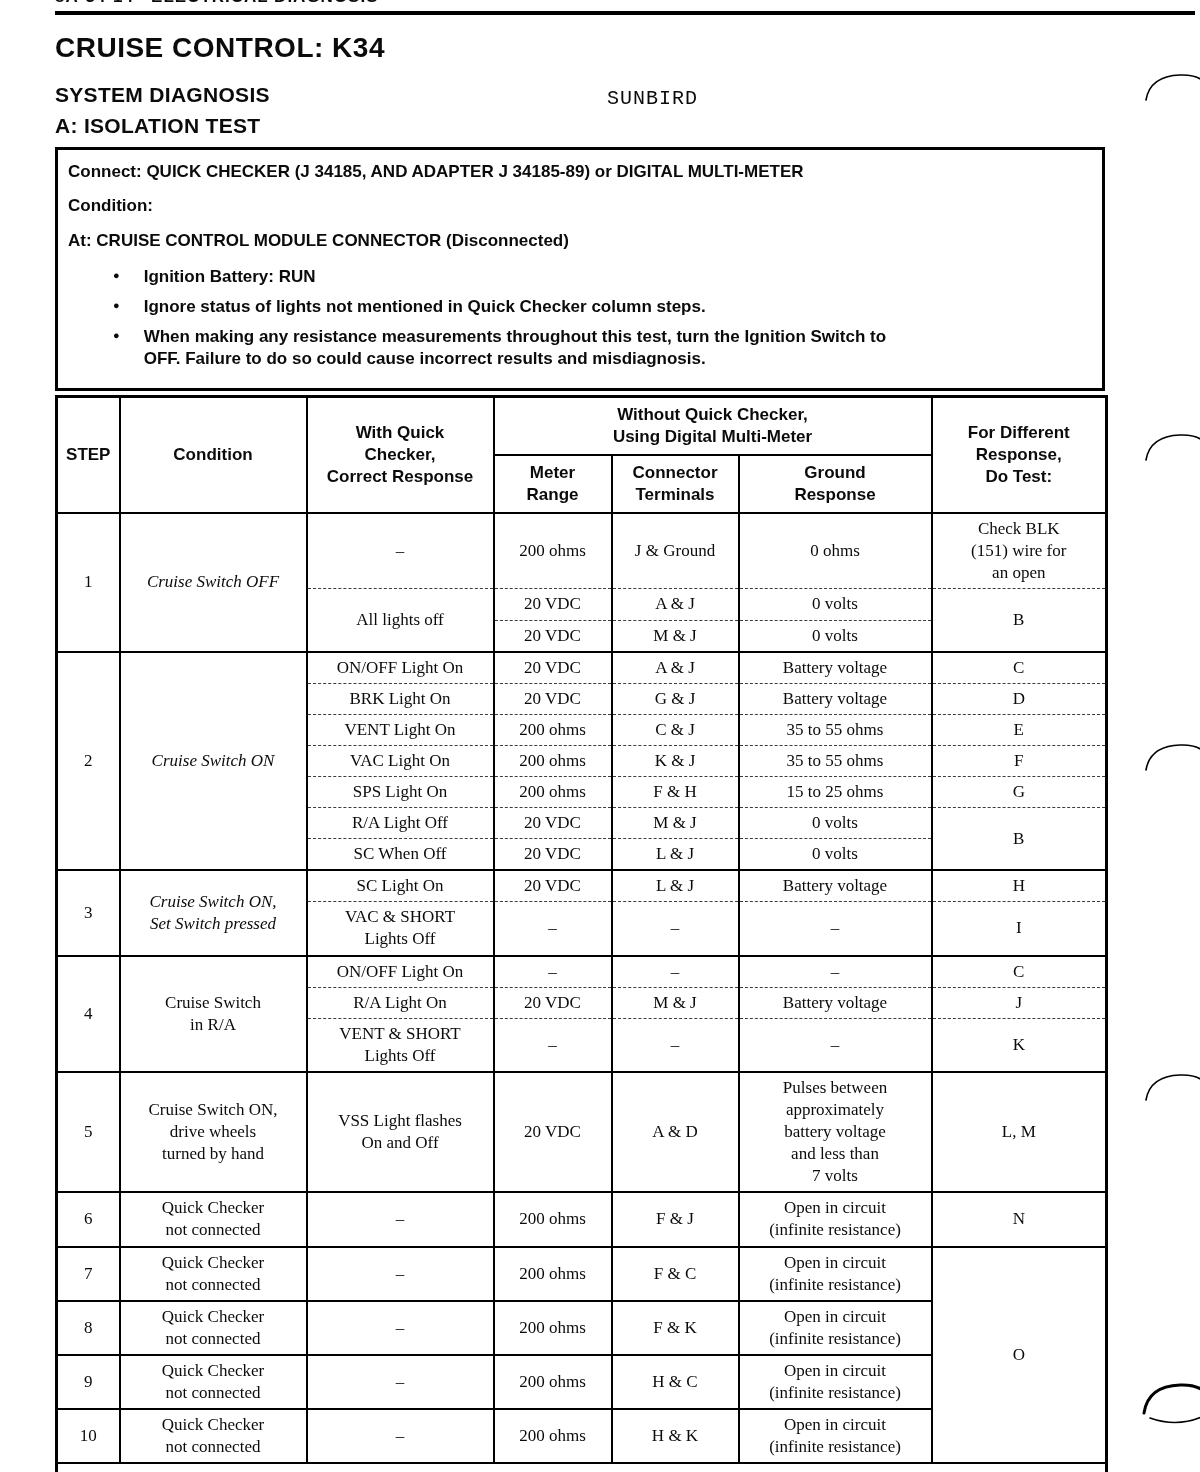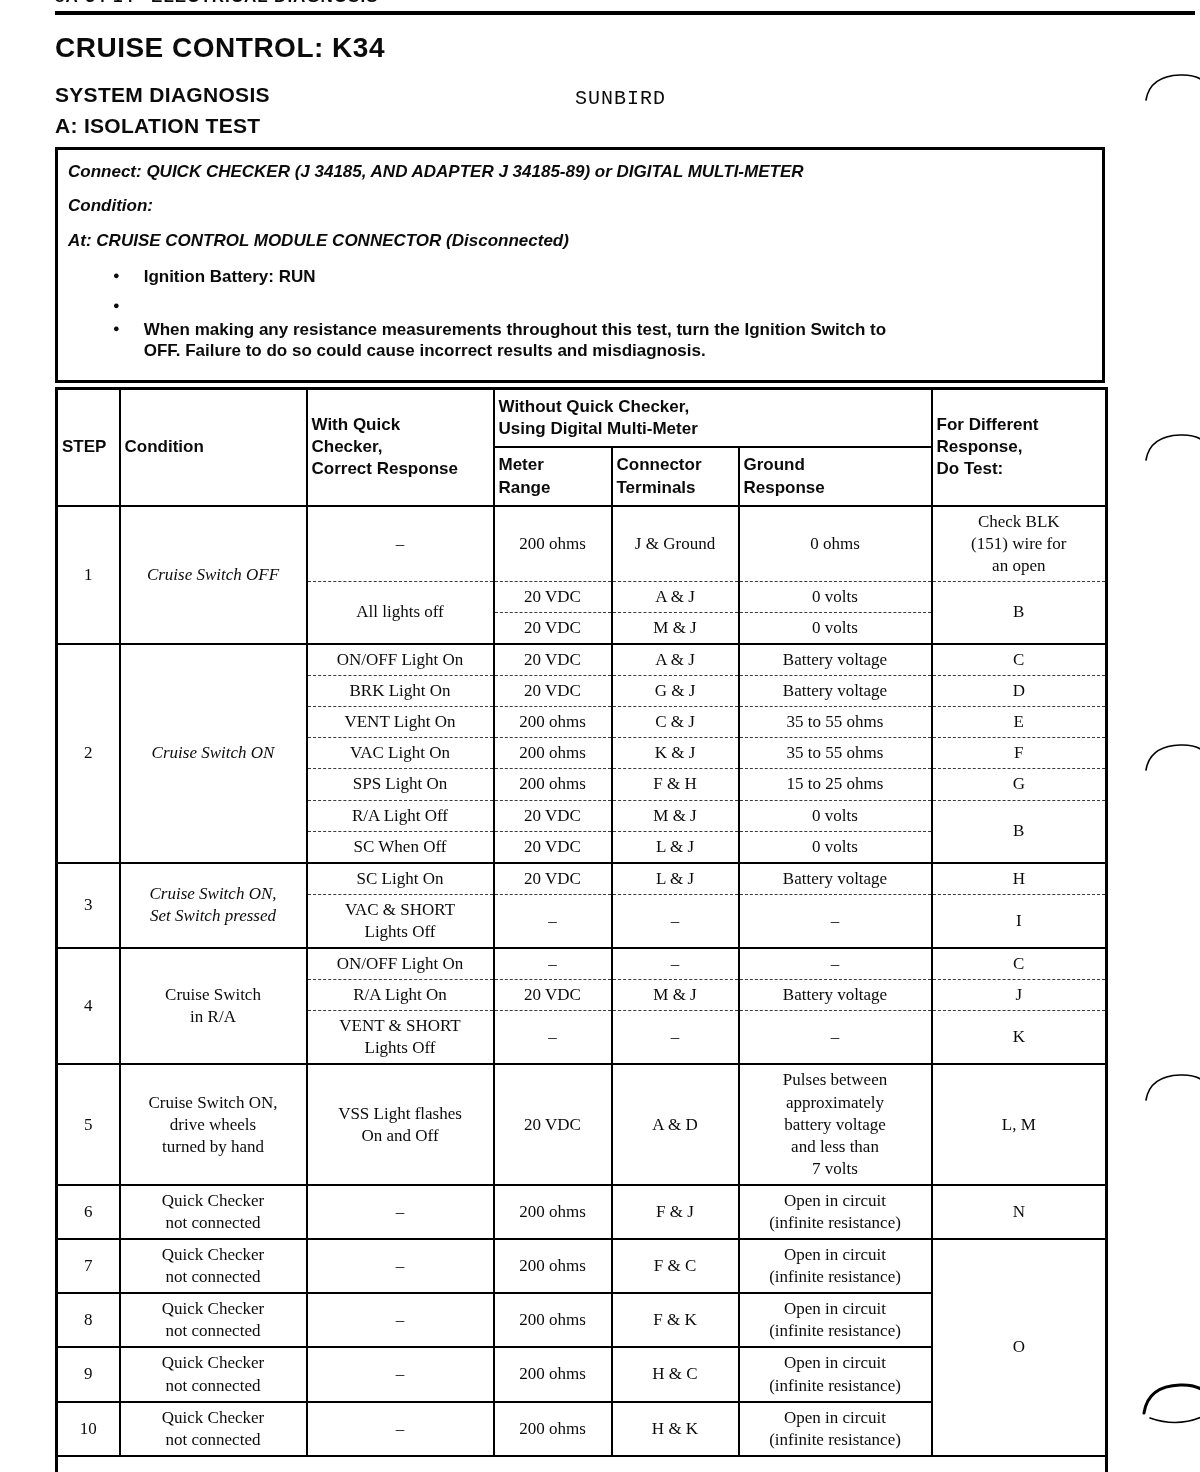--- a/index.html
+++ b/index.html
@@ -27,50 +27,50 @@
     font: 700 28px "Liberation Sans", sans-serif;
     letter-spacing: 0.5px;
   }
   .section-row { position: relative; margin-top: 19px; }
   .h2 {
     margin: 0 0 7px 0;
     font: 700 21px "Liberation Sans", sans-serif;
     letter-spacing: 0.3px;
   }
   .vehicle {
-    position: absolute; left: 520px; top: 4px;
+    position: absolute; left: 552px; top: 4px;
     font: 400 20px "Liberation Mono", monospace;
     letter-spacing: 1px;
   }
 
   
   .connect-box {
     width: 1050px; border: 3px solid #000;
     margin-top: 9px; padding: 11px 14px 10px 10px;
     font: 700 17px "Liberation Sans", sans-serif;
     line-height: 1.25;
   }
-  .connect-box p { margin: 0 0 13px 0; font-style: italic; }
+  .connect-box p { margin: 0 0 13px 0; }
   .connect-box ul { list-style: none; margin: 15px 0 2px 0; padding: 0 0 0 45px; }
   .connect-box li { display: flex; gap: 24px; margin-bottom: 9px; }
   .connect-box li .li-text { white-space: pre-line; }
   .blt { font-size: 11px; transform: translateY(3px); flex: 0 0 auto; }
 
   
   table.diag {
     width: 1050px; margin-top: 4px;
     border-collapse: collapse; table-layout: fixed;
     border: 3px solid #000;
     font: 400 17px "Liberation Serif", serif;
   }
   table.diag th {
     border: 2px solid #000;
     font: 700 17px "Liberation Sans", sans-serif;
     padding: 6px 4px; white-space: pre-line; line-height: 1.3;
-    vertical-align: middle; text-align: left;
+    vertical-align: middle; text-align: center;
   }
   table.diag td {
     border-left: 2px solid #000; border-right: 2px solid #000;
     border-top: 1px dashed #3c3c3c;
     padding: 4px 5px; line-height: 1.3;
     text-align: center; vertical-align: middle;
     white-space: pre-line;
   }
   table.diag tr.step-start td { border-top: 2px solid #000; }
   td.c-step { vertical-align: top; }
@@ -116,20 +116,21 @@
     <p>Connect: QUICK CHECKER (J 34185, AND ADAPTER J 34185-89) or DIGITAL MULTI-METER</p>
     <p>Condition:</p>
     <p>At: CRUISE CONTROL MODULE CONNECTOR (Disconnected)</p>
     <ul>
       <li>
         <span class="blt">●</span>
         <span class="li-text">Ignition Battery: RUN</span>
       </li>
       <li>
         <span class="blt">●</span>
+        <span class="li-text">Ignore status of lights not mentioned in Quick Checker column steps.</span>
       </li>
       <li>
         <span class="blt">●</span>
         <span class="li-text">When making any resistance measurements throughout this test, turn the Ignition Switch to
 OFF. Failure to do so could cause incorrect results and misdiagnosis.</span>
       </li>
     </ul>
   </div>
 
   <table class="diag">

